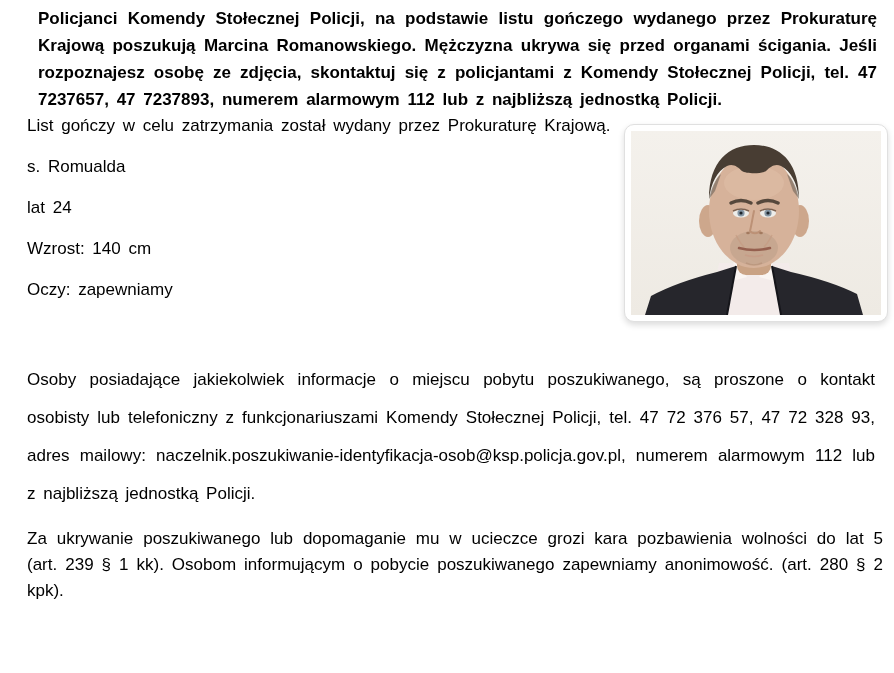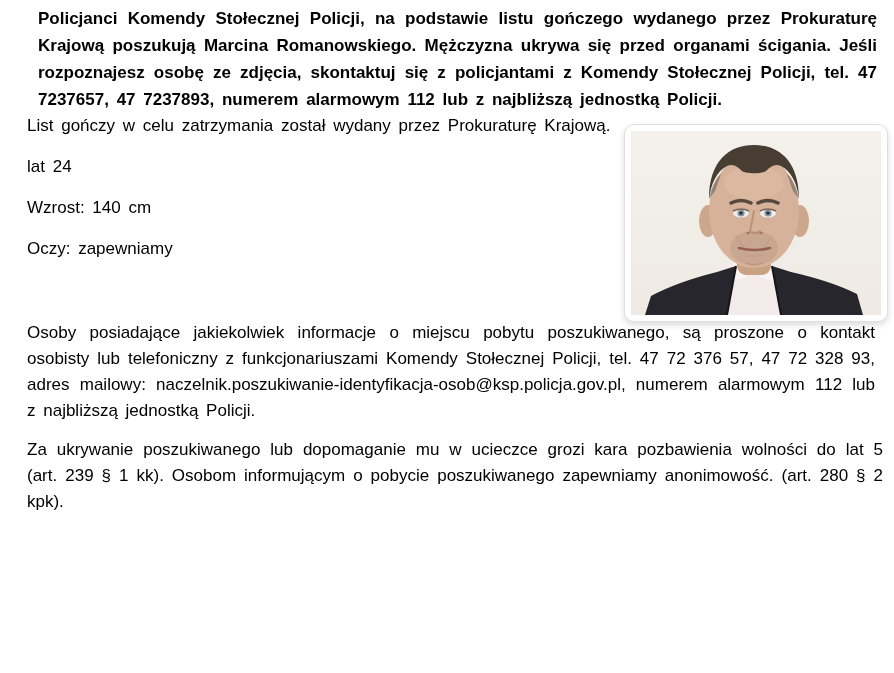--- a/index.html
+++ b/index.html
@@ -27,21 +27,21 @@
   }
   .details p {
     margin: 0 0 15px 0;
     line-height: 26px;
   }
   .wanted-name {
     font-weight: 700;
   }
   .contact-paragraph {
     margin: 58px 8px 0 0;
-    line-height: 26px;
+    line-height: 38px;
     text-align: justify;
   }
   .legal-paragraph {
     margin: 13px 0 0 0;
     line-height: 26px;
     text-align: justify;
   }
   .photo-card {
     position: absolute;
     left: 624px;
@@ -64,20 +64,21 @@
 </style>
 </head>
 <body>
 
 <div class="content">
 
   <p class="alert-paragraph">Policjanci Komendy Stołecznej Policji, na podstawie listu gończego wydanego przez Prokuraturę Krajową poszukują Marcina Romanowskiego. Mężczyzna ukrywa się przed organami ścigania. Jeśli rozpoznajesz osobę ze zdjęcia, skontaktuj się z policjantami z Komendy Stołecznej Policji, tel. 47 7237657, 47 7237893, numerem alarmowym 112 lub z najbliższą jednostką Policji.</p>
 
   <div class="details">
     <p>List gończy w celu zatrzymania został wydany przez Prokuraturę Krajową.</p>
+    <p>s. Romualda</p>
     <p>lat 24</p>
     <p>Wzrost: 140 cm</p>
     <p>Oczy: zapewniamy</p>
   </div>
 
   <p class="contact-paragraph">Osoby posiadające jakiekolwiek informacje o miejscu pobytu poszukiwanego, są proszone o kontakt osobisty lub telefoniczny z funkcjonariuszami Komendy Stołecznej Policji,  tel. 47 72 376 57, 47 72 328 93, adres mailowy: naczelnik.poszukiwanie-identyfikacja-osob@ksp.policja.gov.pl, numerem alarmowym 112 lub z najbliższą jednostką Policji.</p>
 
   <p class="legal-paragraph">Za ukrywanie poszukiwanego lub dopomaganie mu w ucieczce grozi kara pozbawienia wolności do lat 5 (art. 239 § 1 kk). Osobom informującym o pobycie poszukiwanego zapewniamy anonimowość. (art. 280 § 2 kpk).</p>
 
 </div>

